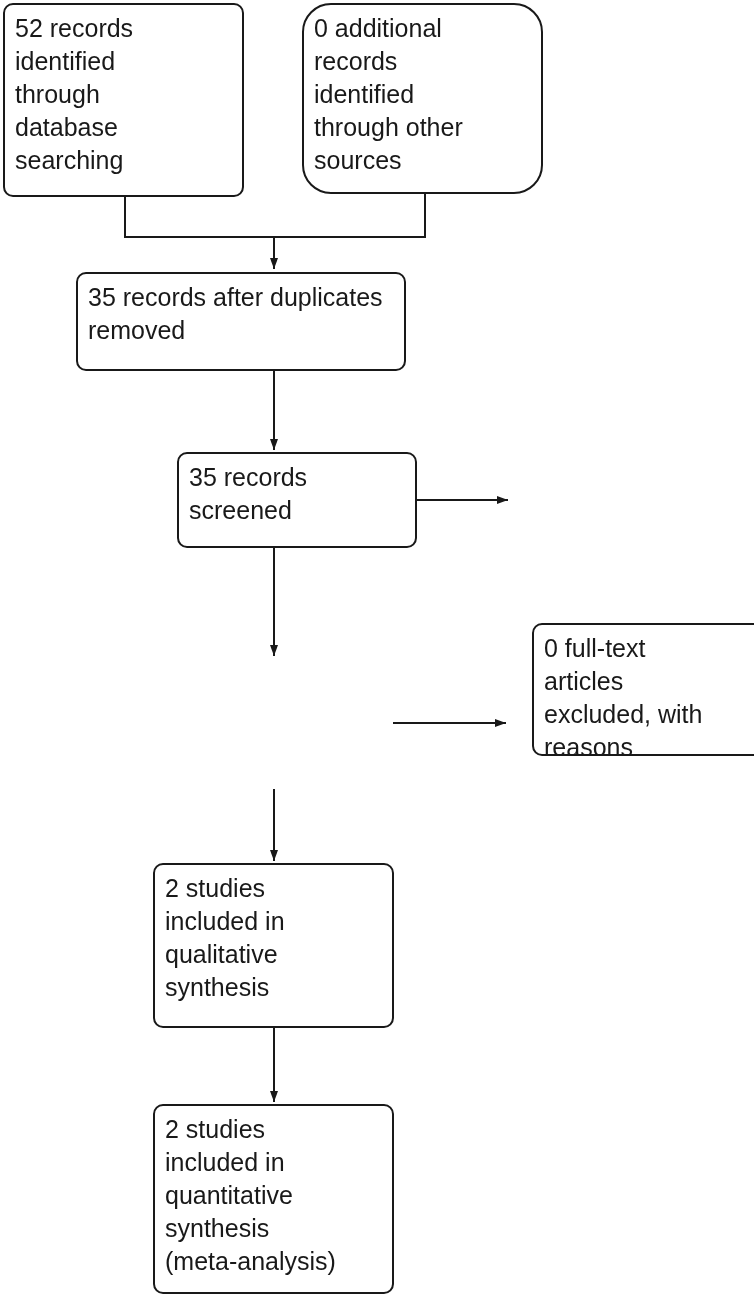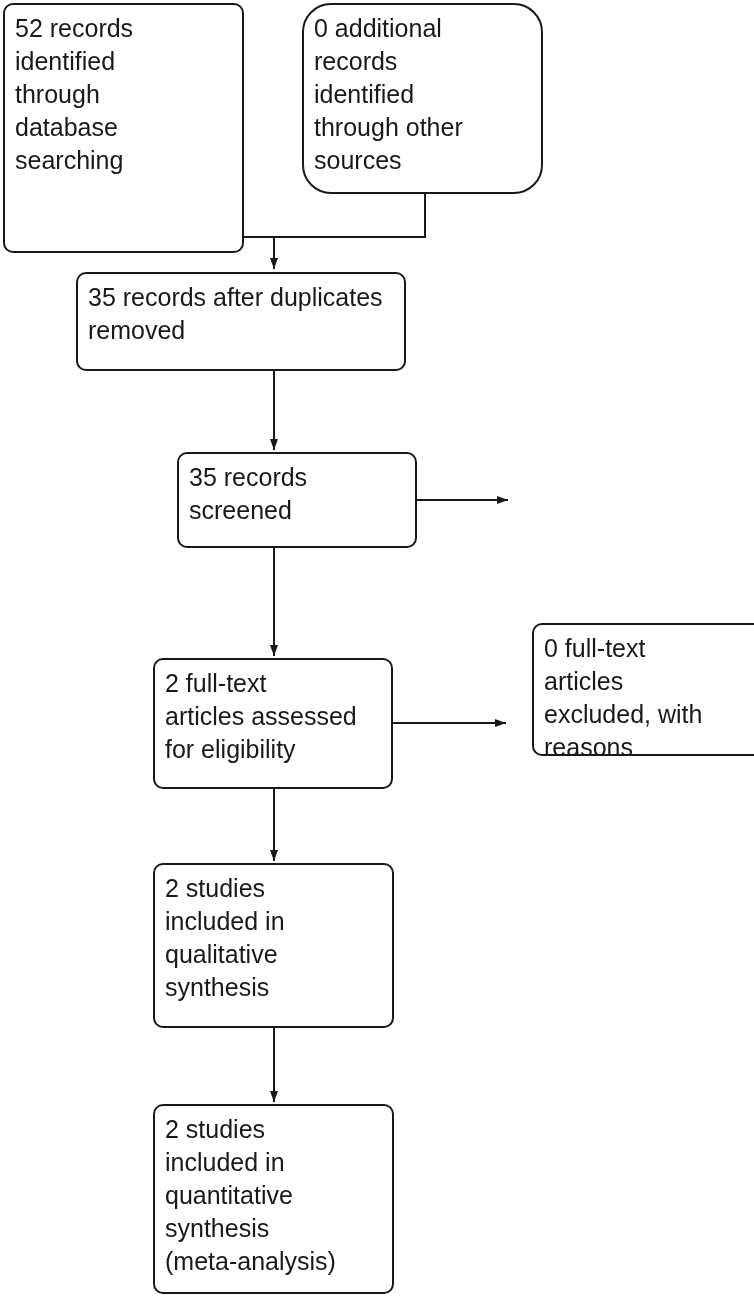--- a/index.html
+++ b/index.html
@@ -32,21 +32,21 @@
     font-size: 25px;
     line-height: 33px;
     padding: 7px 10px;
     white-space: pre-line;
     letter-spacing: 0px;
   }
   .node.thick {
     border-width: 4px;
     border-radius: 12px;
   }
-  #n1 { left: 3px;   top: 3px;    width: 241px; height: 250px; }
+  #n1 { left: 3px;   top: 3px;    width: 241px; height: 194px; }
   #n2 { left: 302px; top: 3px;    width: 241px; height: 191px; border-radius: 29px; }
   #n3 { left: 76px;  top: 272px;  width: 330px; height: 99px;  }
   #n4 { left: 153px; top: 452px;  width: 240px; height: 96px; margin-left: 24px;  }
   #n5 { left: 510px; top: 450px;  width: 240px; height: 99px;  padding-top: 12px; }
   #n6 { left: 153px; top: 658px;  width: 240px; height: 131px; }
   #n7 { left: 532px; top: 623px;  width: 243px; height: 133px; }
   #n8 { left: 153px; top: 863px;  width: 241px; height: 165px; }
   #n9 { left: 153px; top: 1104px; width: 241px; height: 190px; }
 </style>
 </head>
@@ -84,23 +84,20 @@
 through other
 sources</div>
 
   <div id="n3" class="node">35 records after duplicates
 removed</div>
 
   <div id="n4" class="node">35 records
 screened</div>
 
 
-  <div id="n6" class="node">2 full-text
-articles assessed
-for eligibility</div>
 
   <div id="n7" class="node">0 full-text
 articles
 excluded, with
 reasons</div>
 
   <div id="n8" class="node">2 studies
 included in
 qualitative
 synthesis</div>

